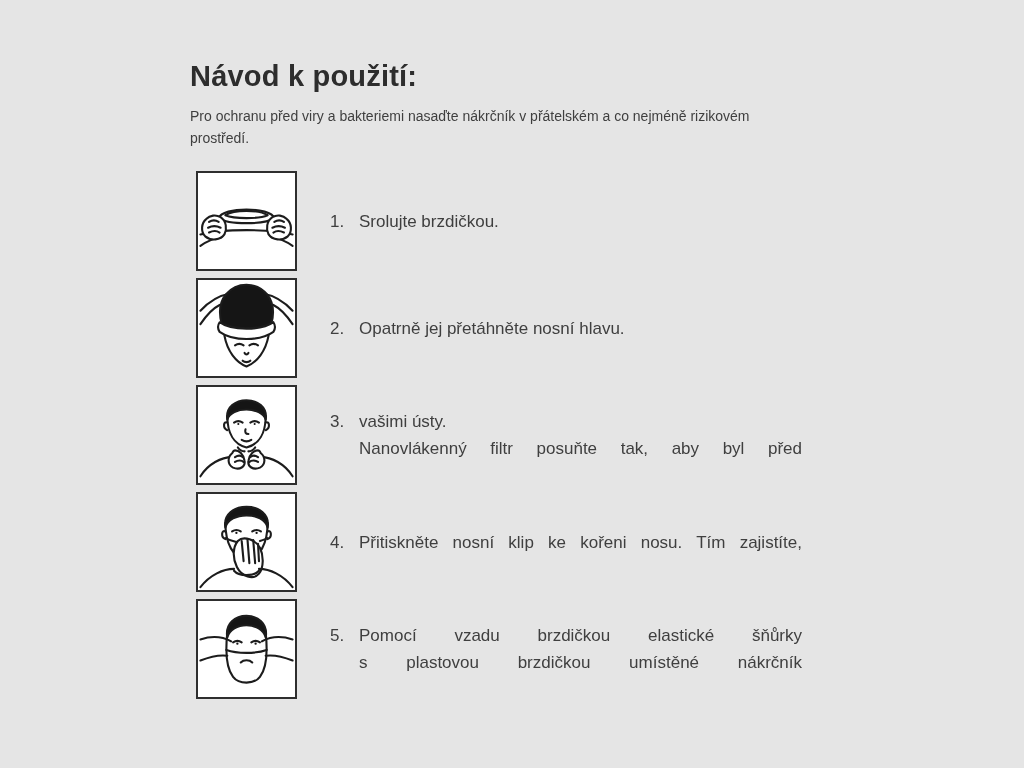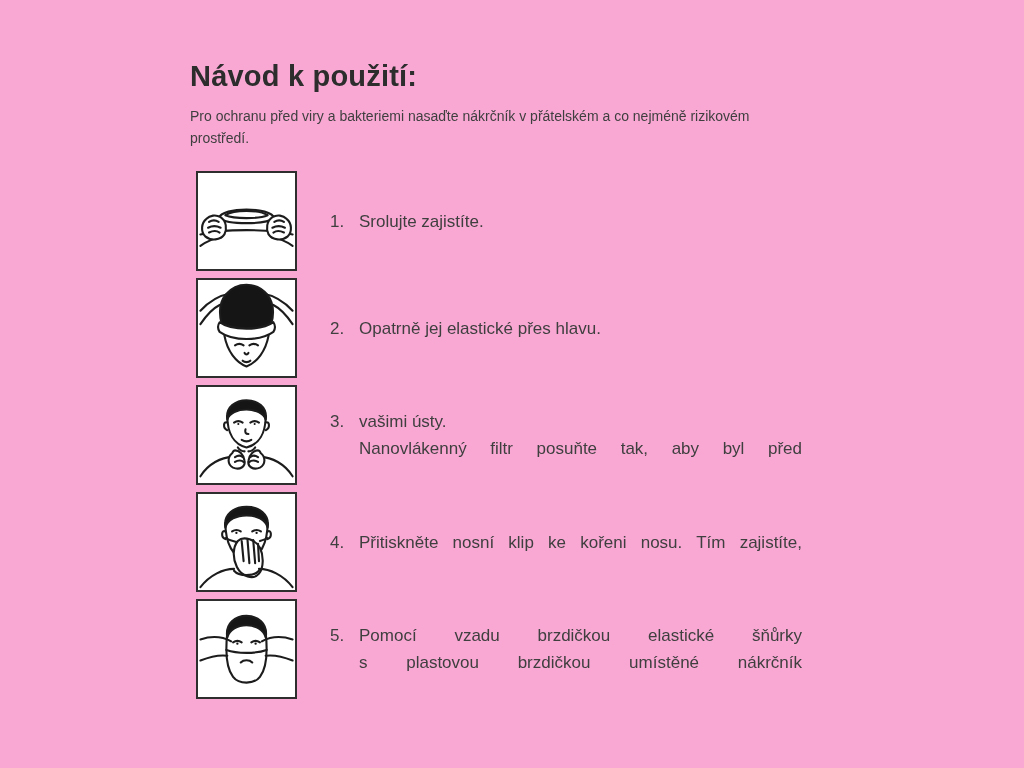--- a/index.html
+++ b/index.html
@@ -3,21 +3,21 @@
 <meta charset="utf-8">
 <style>
   * { margin: 0; padding: 0; box-sizing: border-box; }
   html, body { width: 1024px; height: 768px; }
   body {
     background: #ffffff;
     font-family: "Liberation Sans", sans-serif;
     color: #3f3f3f;
     overflow: hidden;
   }
-  .page { position: absolute; inset: 0; background: #f9a8d4; }
+  .page { position: absolute; inset: 0; background: #e5e5e5; }
   .content { position: absolute; left: 190px; top: 60px; width: 640px; }
 
   h1.title {
     font-size: 29px;
     font-weight: bold;
     color: #2d2d2d;
     letter-spacing: 0.2px;
   }
   p.intro {
     margin-top: 12px;
@@ -74,21 +74,21 @@
               <path d="M92,48 C97,52 98,61 93,66 C87,71 77,70 73,64 C70,58 71,50 77,46 C82,43 88,44 92,48 Z" fill="#ffffff"></path>
               <path d="M89,51 C86,49 82,49 79,51"></path>
               <path d="M90,57 C86,55 81,55 77,57"></path>
               <path d="M89,62 C85,60 81,60 78,62"></path>
             </g>
           </svg>
         </div>
         <div class="step-text">
           <div class="step-num">1.</div>
           <div class="step-lines">
-            <span class="line">Srolujte zajistíte.</span>
+            <span class="line">Srolujte brzdičkou.</span>
           </div>
         </div>
       </div>
 
       <div class="step-row">
         <div class="img-box">
           <svg viewBox="0 0 100 100" aria-hidden="true">
             <g stroke="#1c1c1c" stroke-width="2.2" fill="none" stroke-linecap="round" stroke-linejoin="round">
               <path d="M2,32 C12,21 22,16 33,14"></path>
               <path d="M2,46 C8,37 14,30 22,26"></path>
@@ -100,21 +100,21 @@
               <path d="M38,68 C41,66 44,66 47,68"></path>
               <path d="M53,68 C56,66 59,66 62,68"></path>
               <path d="M48,76 C49,78 51,78 52,76"></path>
               <path d="M46,84 C48,86 52,86 54,84"></path>
             </g>
           </svg>
         </div>
         <div class="step-text">
           <div class="step-num">2.</div>
           <div class="step-lines">
-            <span class="line">Opatrně jej elastické přes hlavu.</span>
+            <span class="line">Opatrně jej přetáhněte nosní hlavu.</span>
           </div>
         </div>
       </div>
 
       <div class="step-row">
         <div class="img-box">
           <svg viewBox="0 0 100 100" aria-hidden="true">
             <g stroke="#1c1c1c" stroke-width="2.2" fill="none" stroke-linecap="round" stroke-linejoin="round">
               <path d="M30,34 C26,7 74,7 70,34 C66,20 34,20 30,34 Z" fill="#151515"></path>
               <path d="M30,30 C30,48 37,60 50,63 C63,60 70,48 70,30"></path>

